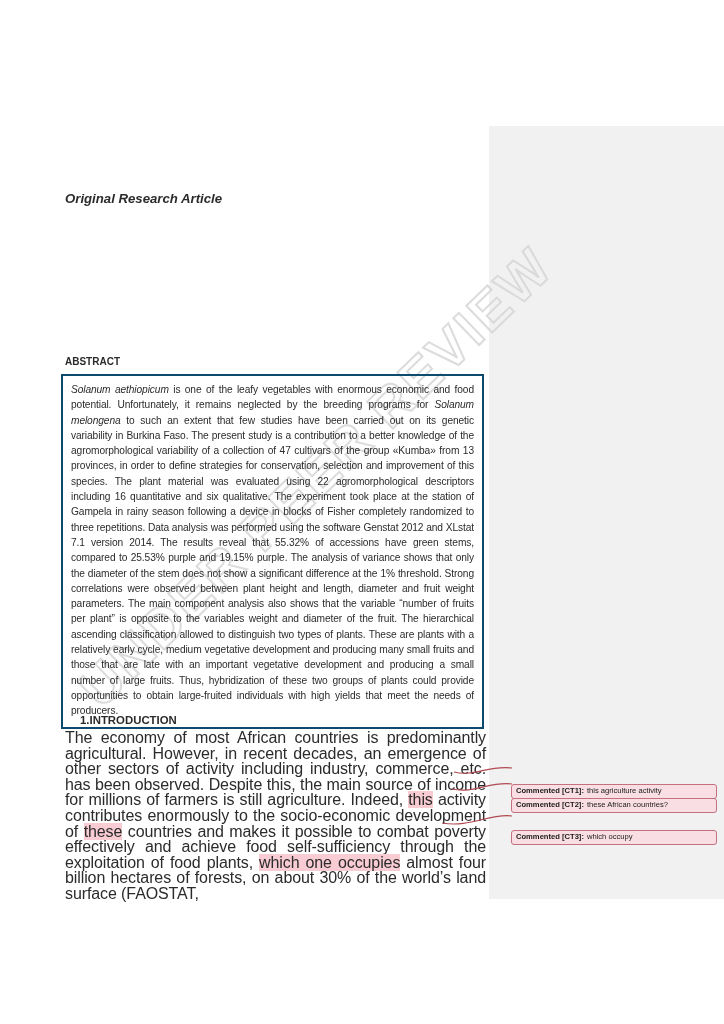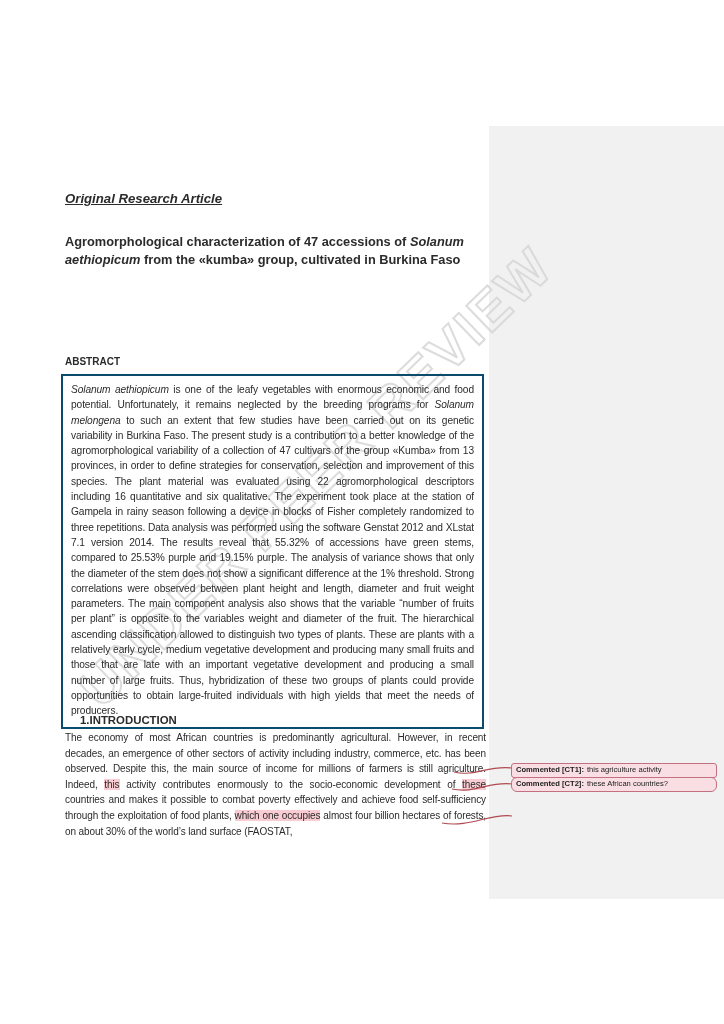--- a/index.html
+++ b/index.html
@@ -24,21 +24,20 @@
     -webkit-text-stroke:2px #d6d6d6;
     opacity:0.85;
     pointer-events:none;
     white-space:nowrap;
     z-index:0;
   }
   .content { position:absolute; left:0; top:0; width:724px; height:1024px; z-index:1; }
   .article-type {
     position:absolute; left:65px; top:191px;
     font-size:13.2px; font-weight:bold; font-style:italic;
-    text-decoration:underline;
   }
   .paper-title {
     position:absolute; left:65px; top:233px; width:424px;
     font-size:12.8px; font-weight:bold; line-height:17.5px;
   }
   .abstract-heading {
     position:absolute; left:65px; top:356px;
     font-size:10px; font-weight:bold;
   }
   .abstract-box {
@@ -51,72 +50,72 @@
   .keywords {
     position:absolute; left:65px; top:689px;
     font-size:10.8px; font-style:italic; letter-spacing:-0.1px;
   }
   .intro-heading {
     position:absolute; left:80px; top:714px;
     font-size:11.4px; font-weight:bold;
   }
   .intro-paragraph {
     position:absolute; left:65px; top:730px; width:421px;
-    font-size:10px; line-height:15.6px; letter-spacing:-0.1px;
+    font-size:16px; line-height:15.6px; letter-spacing:-0.1px;
     text-align:justify;
   }
   .hl {
     background:#f8ccd2;
   }
   .connectors {
     position:absolute; left:430px; top:753px; width:90px; height:80px;
     z-index:2;
   }
   .comment-box {
     position:absolute; left:511px; width:206px;
     background:#f9dfe3;
     border:1px solid #c4707e;
     border-radius:3px;
     padding:1px 4px 2px 4px;
     font-size:7.6px; line-height:10px;
     color:#1a1a1a;
     z-index:3;
-    white-space:nowrap; overflow:hidden;
+    white-space:nowrap; overflow:hidden;margin-top:21px;
   }
   .comment-box .c-label { font-weight:bold; margin-right:3px; }
   .ct1 { top:763px; }
-  .ct2 { top:777px;border-radius:6px; }
+  .ct2 { top:777px; }
   .ct3 { top:809px; }
 </style>
 </head>
 <body>
 
 <div class="markup-panel"></div>
 
 <div class="watermark">UNDER PEER REVIEW</div>
 
 <div class="content">
 
   <div class="article-type">Original Research Article</div>
 
-  <div class="paper-title"><span>Agromorphological characterization of 47 accessions of </span><i>Solanum aethiopicum</i><span> from the «kumba» group, cultivated in Burkina Faso</span></div>
 
   <div class="abstract-heading">ABSTRACT</div>
 
   <div class="abstract-box"><i>Solanum aethiopicum</i><span> is one of the leafy vegetables with enormous economic and food potential. Unfortunately, it remains neglected by the breeding programs for </span><i>Solanum melongena</i><span> to such an extent that few studies have been carried out on its genetic variability in Burkina Faso. The present study is a contribution to a better knowledge of the agromorphological variability of a collection of 47 cultivars of the group «Kumba» from 13 provinces, in order to define strategies for conservation, selection and improvement of this species. The plant material was evaluated using 22 agromorphological descriptors including 16 quantitative and six qualitative. The experiment took place at the station of Gampela in rainy season following a device in blocks of Fisher completely randomized to three repetitions. Data analysis was performed using the software Genstat 2012 and XLstat 7.1 version 2014. The results reveal that 55.32% of accessions have green stems, compared to 25.53% purple and 19.15% purple. The analysis of variance shows that only the diameter of the stem does not show a significant difference at the 1% threshold. Strong correlations were observed between plant height and length, diameter and fruit weight parameters. The main component analysis also shows that the variable “number of fruits per plant” is opposite to the variables weight and diameter of the fruit. The hierarchical ascending classification allowed to distinguish two types of plants. These are plants with a relatively early cycle, medium vegetative development and producing many small fruits and those that are late with an important vegetative development and producing a small number of large fruits. Thus, hybridization of these two groups of plants could provide opportunities to obtain large-fruited individuals with high yields that meet the needs of producers.</span></div>
 
 
   <div class="intro-heading">1.INTRODUCTION</div>
 
   <div class="intro-paragraph"><span>The economy of most African countries is predominantly agricultural. However, in recent decades, an emergence of other sectors of activity including industry, commerce, etc. has been observed. Despite this, the main source of income for millions of farmers is still agriculture. Indeed, </span><span class="hl">this</span><span> activity contributes enormously to the socio-economic development of </span><span class="hl">these</span><span> countries and makes it possible to combat poverty effectively and achieve food self-sufficiency through the exploitation of food plants, </span><span class="hl">which one occupies</span><span> almost four billion hectares of forests, on about 30% of the world’s land surface (FAOSTAT,</span></div>
 
   <svg class="connectors" viewBox="0 0 90 80" xmlns="http://www.w3.org/2000/svg">
     <path d="M 24,19 C 44,24 58,12 82,15" fill="none" stroke="#b04a52" stroke-width="1.2"></path>
     <path d="M 22,36 C 44,41 60,28 82,31" fill="none" stroke="#b04a52" stroke-width="1.2"></path>
     <path d="M 12,70 C 40,75 60,60 82,63" fill="none" stroke="#b04a52" stroke-width="1.2"></path>
   </svg>
 
   <div class="comment-box ct1"><span class="c-label">Commented [CT1]:</span><span class="c-text">this agriculture activity</span></div>
 
   <div class="comment-box ct2"><span class="c-label">Commented [CT2]:</span><span class="c-text">these African countries?</span></div>
 
+  <div class="comment-box ct3"><span class="c-label">Commented [CT3]:</span><span class="c-text">which occupy</span></div>
 
 </div>
 
 </body></html>

